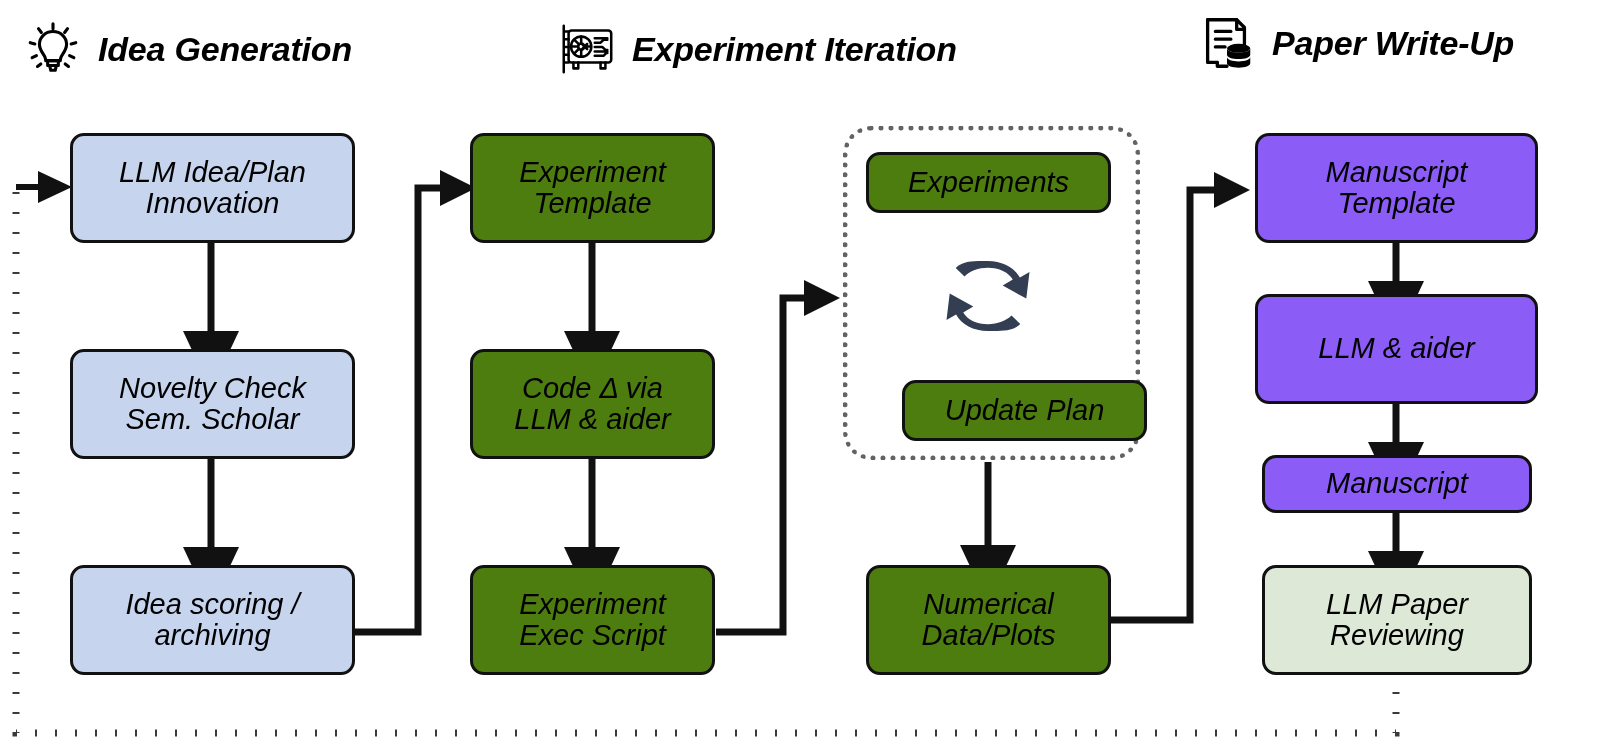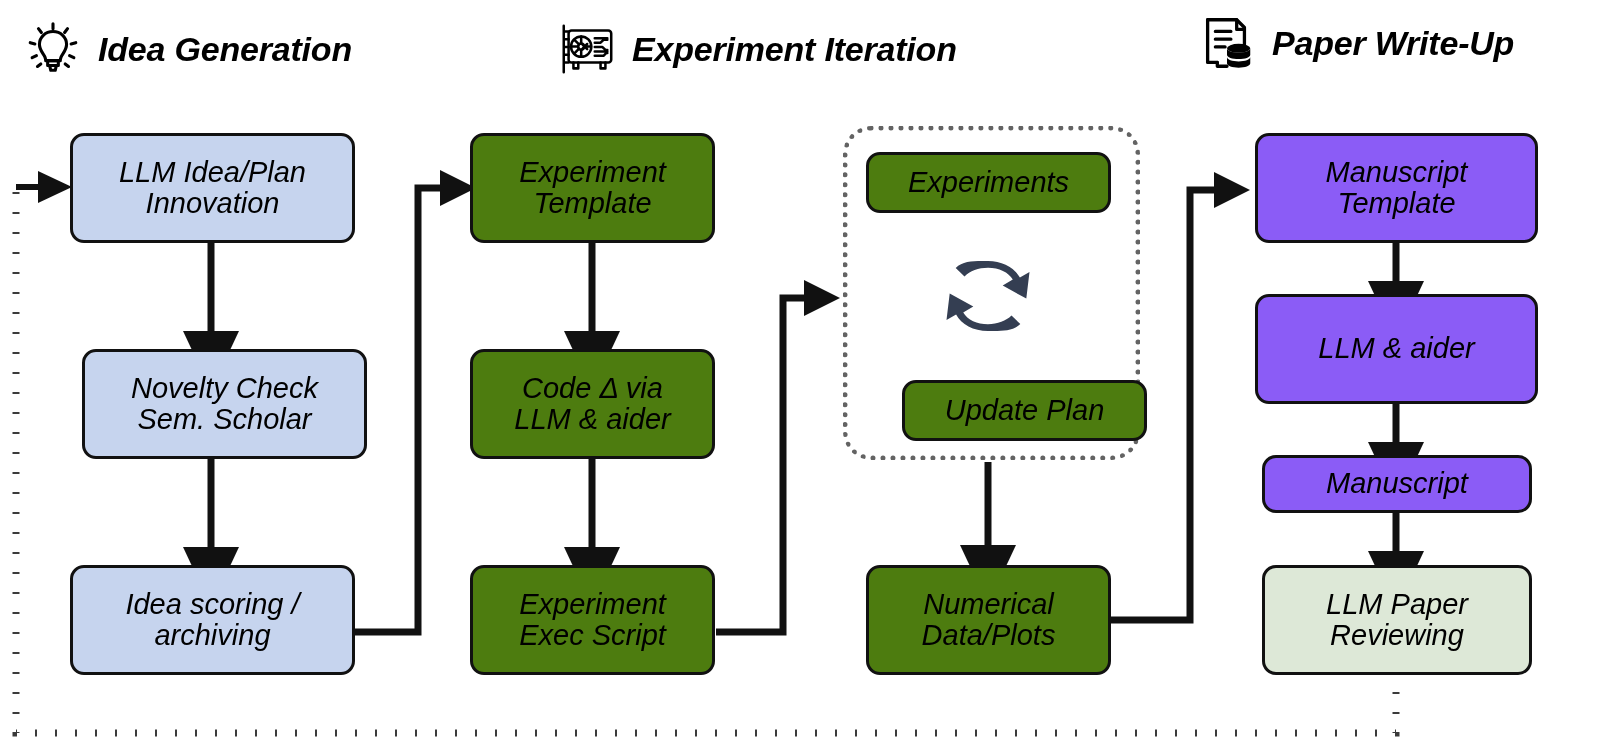--- a/index.html
+++ b/index.html
@@ -135,21 +135,21 @@
     </g>
   </svg>
 
   <div class="node blue" style="left:70px;top:133px;width:285px;height:110px;">
     <div>
       <span>LLM Idea/Plan</span>
       <span>Innovation</span>
     </div>
   </div>
 
-  <div class="node blue" style="left:70px;top:349px;width:285px;height:110px;margin-left:12px;">
+  <div class="node blue" style="left:70px;top:349px;width:285px;height:110px;">
     <div>
       <span>Novelty Check</span>
       <span>Sem. Scholar</span>
     </div>
   </div>
 
   <div class="node blue" style="left:70px;top:565px;width:285px;height:110px;">
     <div>
       <span>Idea scoring /</span>
       <span>archiving</span>

